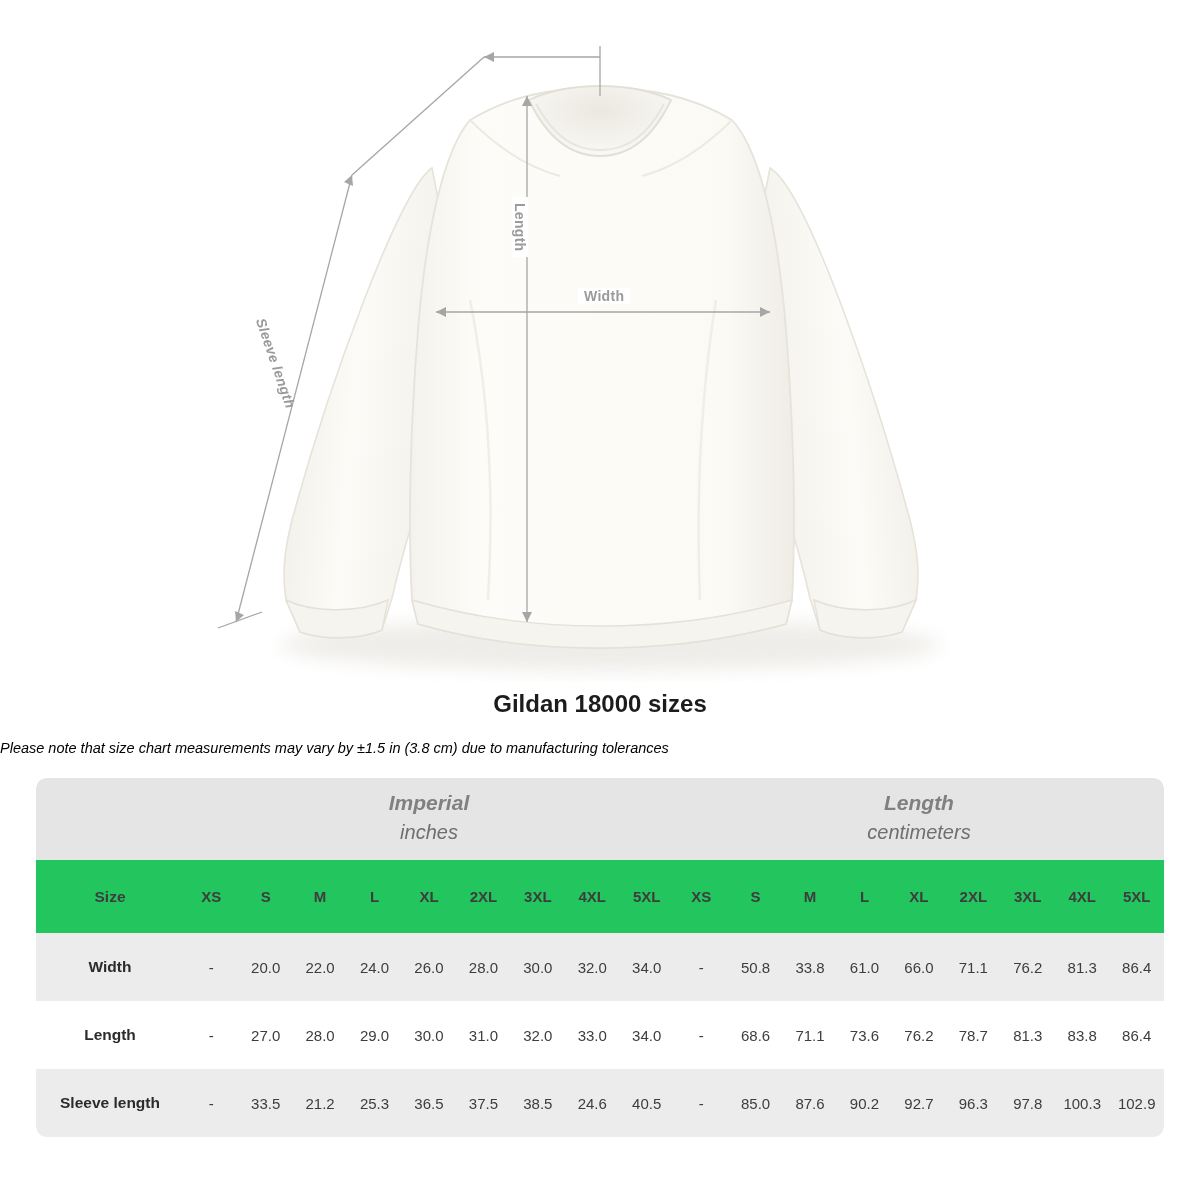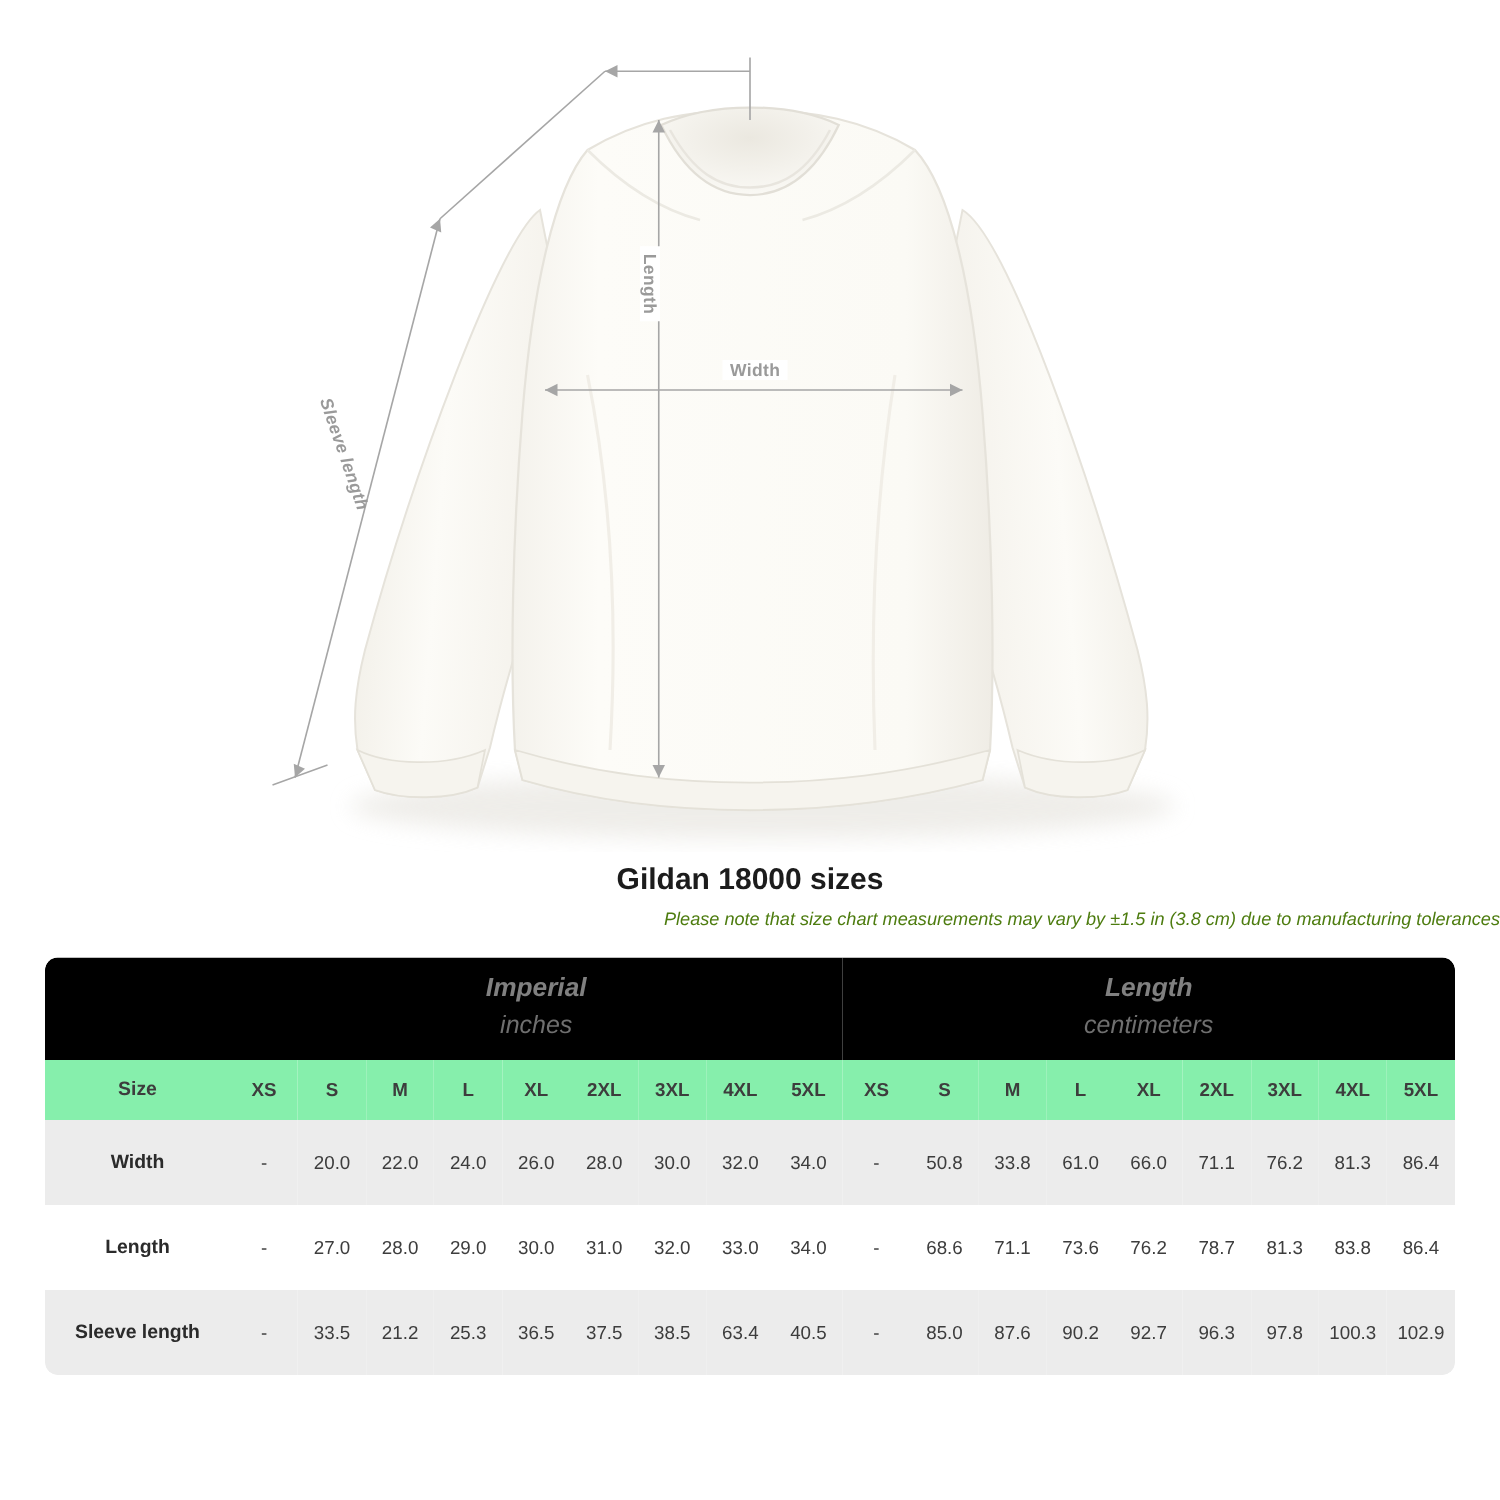--- a/index.html
+++ b/index.html
@@ -67,25 +67,25 @@
 
   
   .title {
     text-align: center;
     font-size: 24px;
     font-weight: bold;
     color: #1c1c1c;
     margin-top: 0;
   }
   .subtitle {
-    text-align: right;
+    text-align: left;
     font-size: 14.5px;
     font-style: italic;
-    color: #4d7c0f;
-    margin-top: 10px;
+    color: #000000;
+    margin-top: 22px;
   }
 
   
   .table-wrap {
     margin: 22px 36px 0 36px;
     border-radius: 10px;
     overflow: hidden;
   }
   table.size-table {
     width: 1128px;
@@ -95,41 +95,41 @@
   table.size-table td,
   table.size-table th {
     text-align: center;
     font-size: 15px;
     color: #3d3d3d;
     padding: 0;
     border: none;
   }
 
   .unit-row td {
-    background: #000000;
+    background: #e5e5e5;
     height: 82px;
     vertical-align: middle;
   }
   .unit-title {
     font-size: 21px;
     font-style: italic;
     font-weight: bold;
     color: #808080;
     line-height: 1.25;
   }
   .unit-sub {
     font-size: 20px;
     font-style: italic;
     color: #6f6f6f;
     line-height: 1.6;
   }
 
   .header-row td {
-    background: #86efac;
-    height: 48px;
+    background: #22c55e;
+    height: 73px;
     font-weight: bold;
     font-size: 15.5px;
     color: #2e2e2e;
   }
   .header-row td.rowlabel {
     font-size: 15.5px;
   }
 
   .data-row td {
     height: 68px;
@@ -366,21 +366,21 @@
 
       <tr class="data-row shaded">
         <td class="rowlabel first-col round-bl">Sleeve length</td>
         <td class="colsep">-</td>
         <td class="colsep">33.5</td>
         <td class="colsep">21.2</td>
         <td class="colsep">25.3</td>
         <td class="colsep">36.5</td>
         <td class="colsep">37.5</td>
         <td class="colsep">38.5</td>
-        <td class="colsep">63.4</td>
+        <td class="colsep">24.6</td>
         <td class="colsep">40.5</td>
         <td class="colsep">-</td>
         <td class="colsep">85.0</td>
         <td class="colsep">87.6</td>
         <td class="colsep">90.2</td>
         <td class="colsep">92.7</td>
         <td class="colsep">96.3</td>
         <td class="colsep">97.8</td>
         <td class="colsep">100.3</td>
         <td class="colsep round-br">102.9</td>

